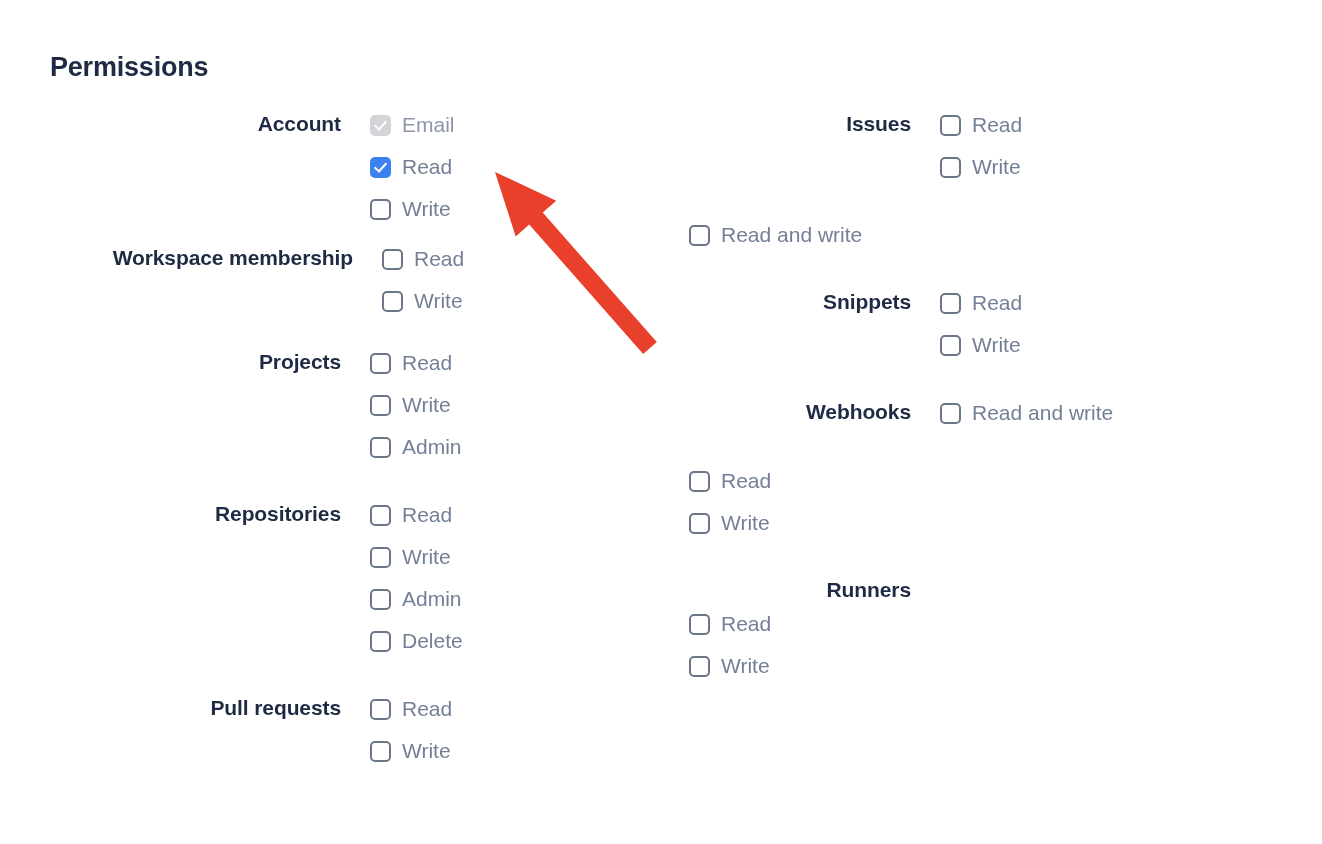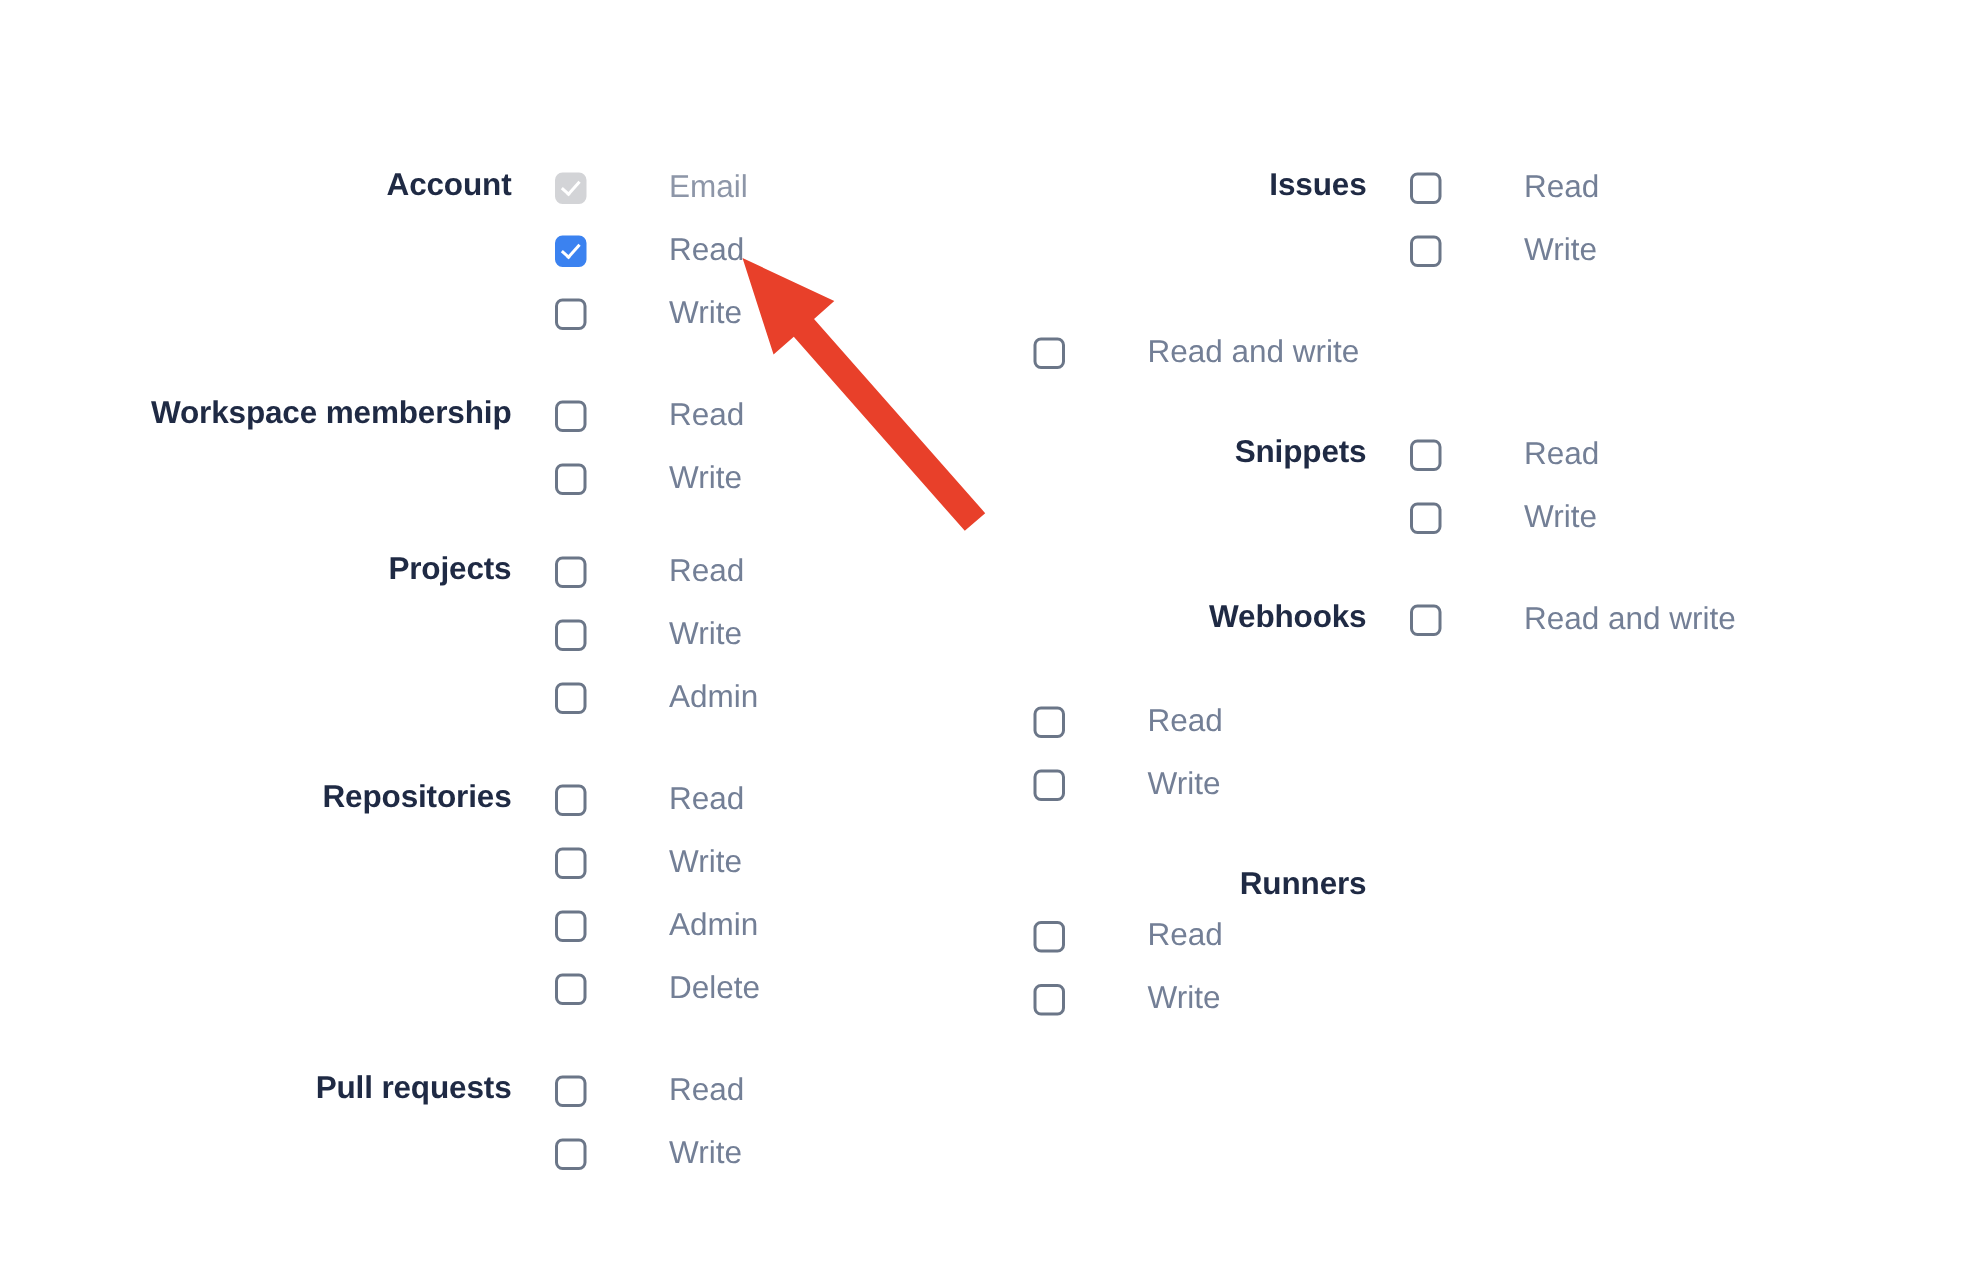--- a/index.html
+++ b/index.html
@@ -61,21 +61,20 @@
     flex: 1 1 auto;
     padding-left: 29px;
     box-sizing: border-box;
   }
   .col-right .options { padding-left: 29px; }
 
   .opt-row {
     display: flex;
     align-items: center;
     height: 42px;
-    gap: 44px;
   }
 
   
   .cbox {
     flex: 0 0 auto;
     width: 21px;
     height: 21px;
     box-sizing: border-box;
     border-radius: 5px;
     border: 2px solid #6b7688;
@@ -121,40 +120,41 @@
     width: 1322px;
     height: 844px;
     pointer-events: none;
   }
 </style>
 </head>
 <body>
 
 <div id="screen">
 
+  <div class="page-title">Permissions</div>
 
   <div class="col col-left" id="col-left">
       <div class="perm-group">
         <div class="group-label">Account</div>
         <div class="options">
           <div class="opt-row">
             <span class="cbox disabled-checked"></span>
             <span class="opt-label muted">Email</span>
           </div>
           <div class="opt-row">
             <span class="cbox checked"></span>
             <span class="opt-label">Read</span>
           </div>
           <div class="opt-row">
             <span class="cbox"></span>
             <span class="opt-label">Write</span>
           </div>
         </div>
       </div>
-      <div class="perm-group" style="margin-top: 26px;">
+      <div class="perm-group" style="margin-top: 8px; padding-left: 12px;">
         <div class="group-label">Workspace membership</div>
         <div class="options">
           <div class="opt-row">
             <span class="cbox"></span>
             <span class="opt-label">Read</span>
           </div>
           <div class="opt-row">
             <span class="cbox"></span>
             <span class="opt-label">Write</span>
           </div>

